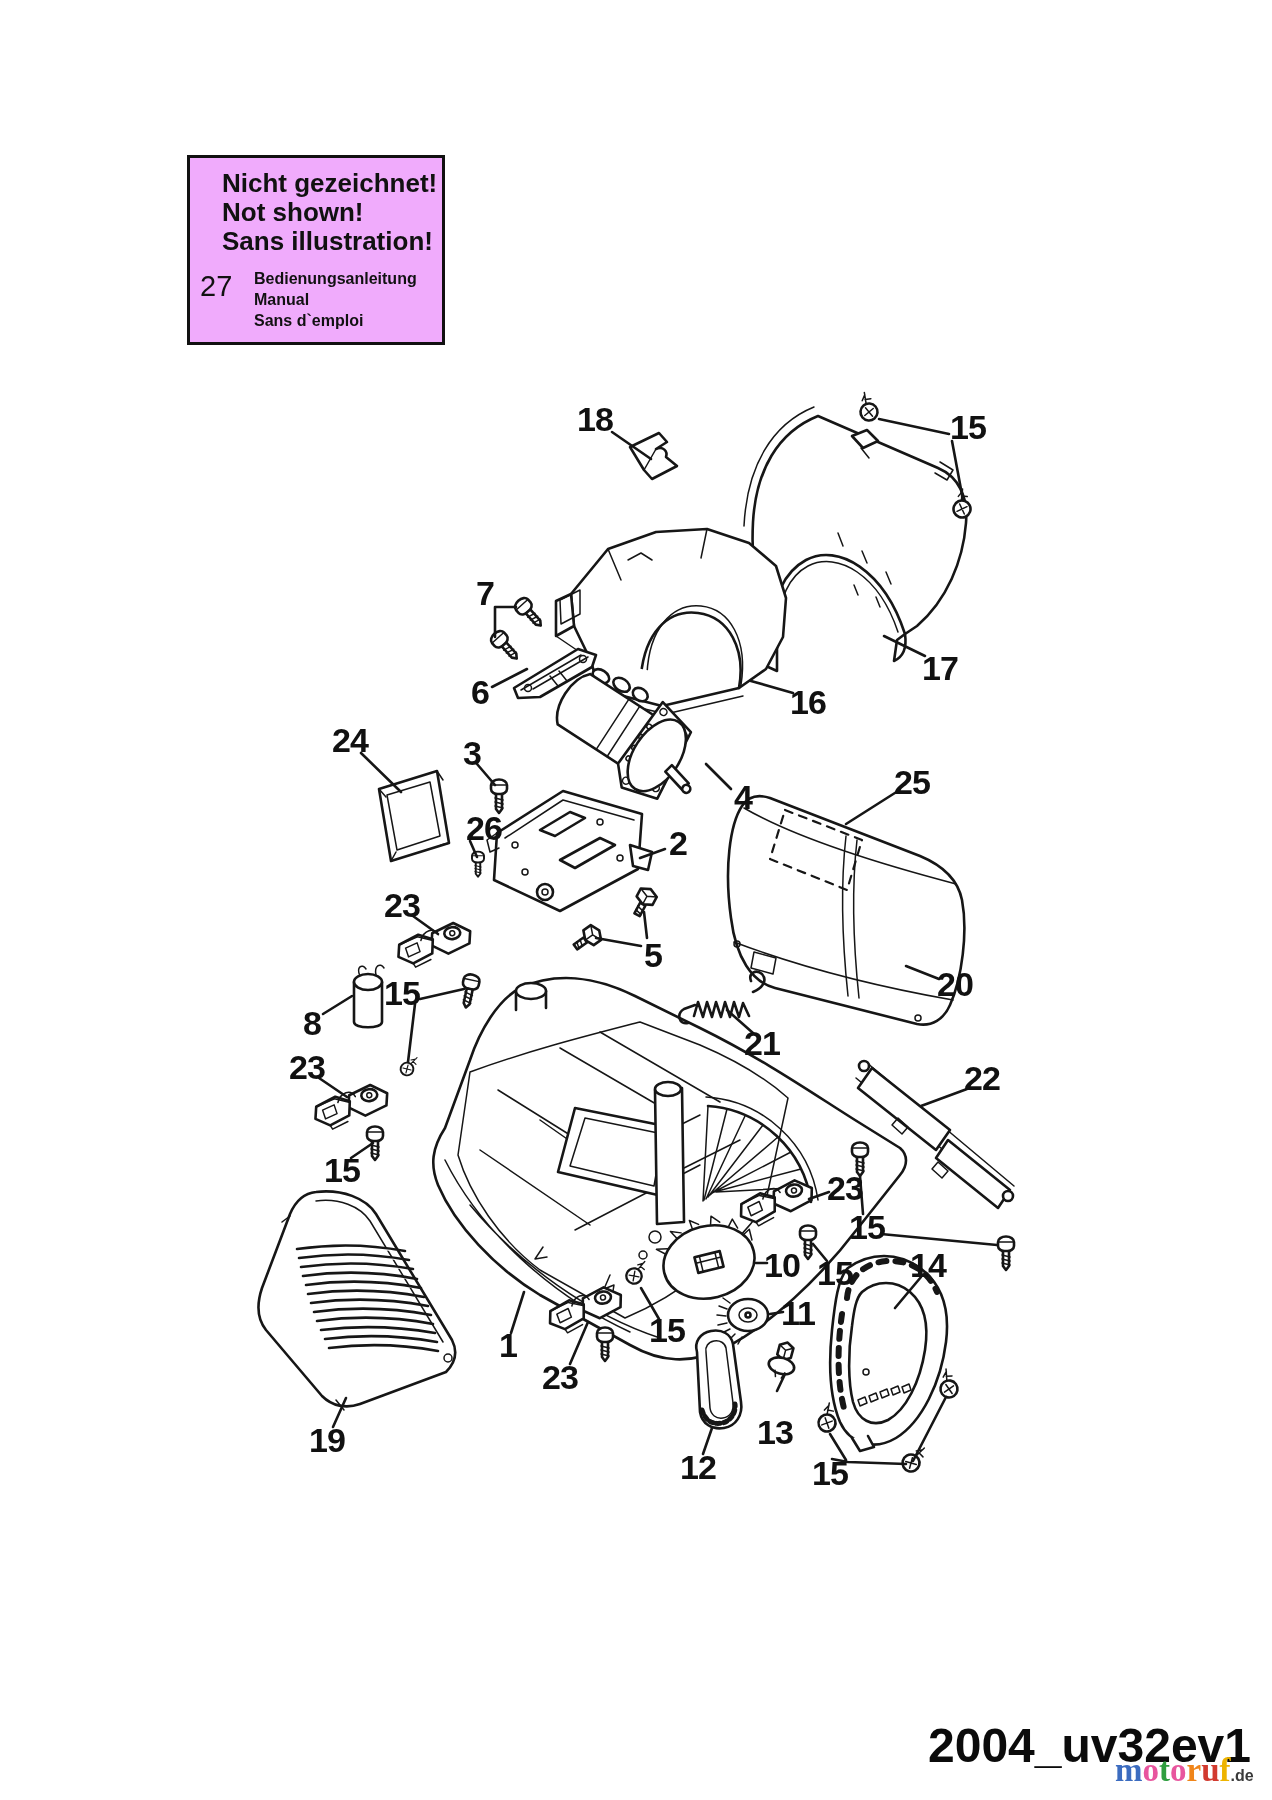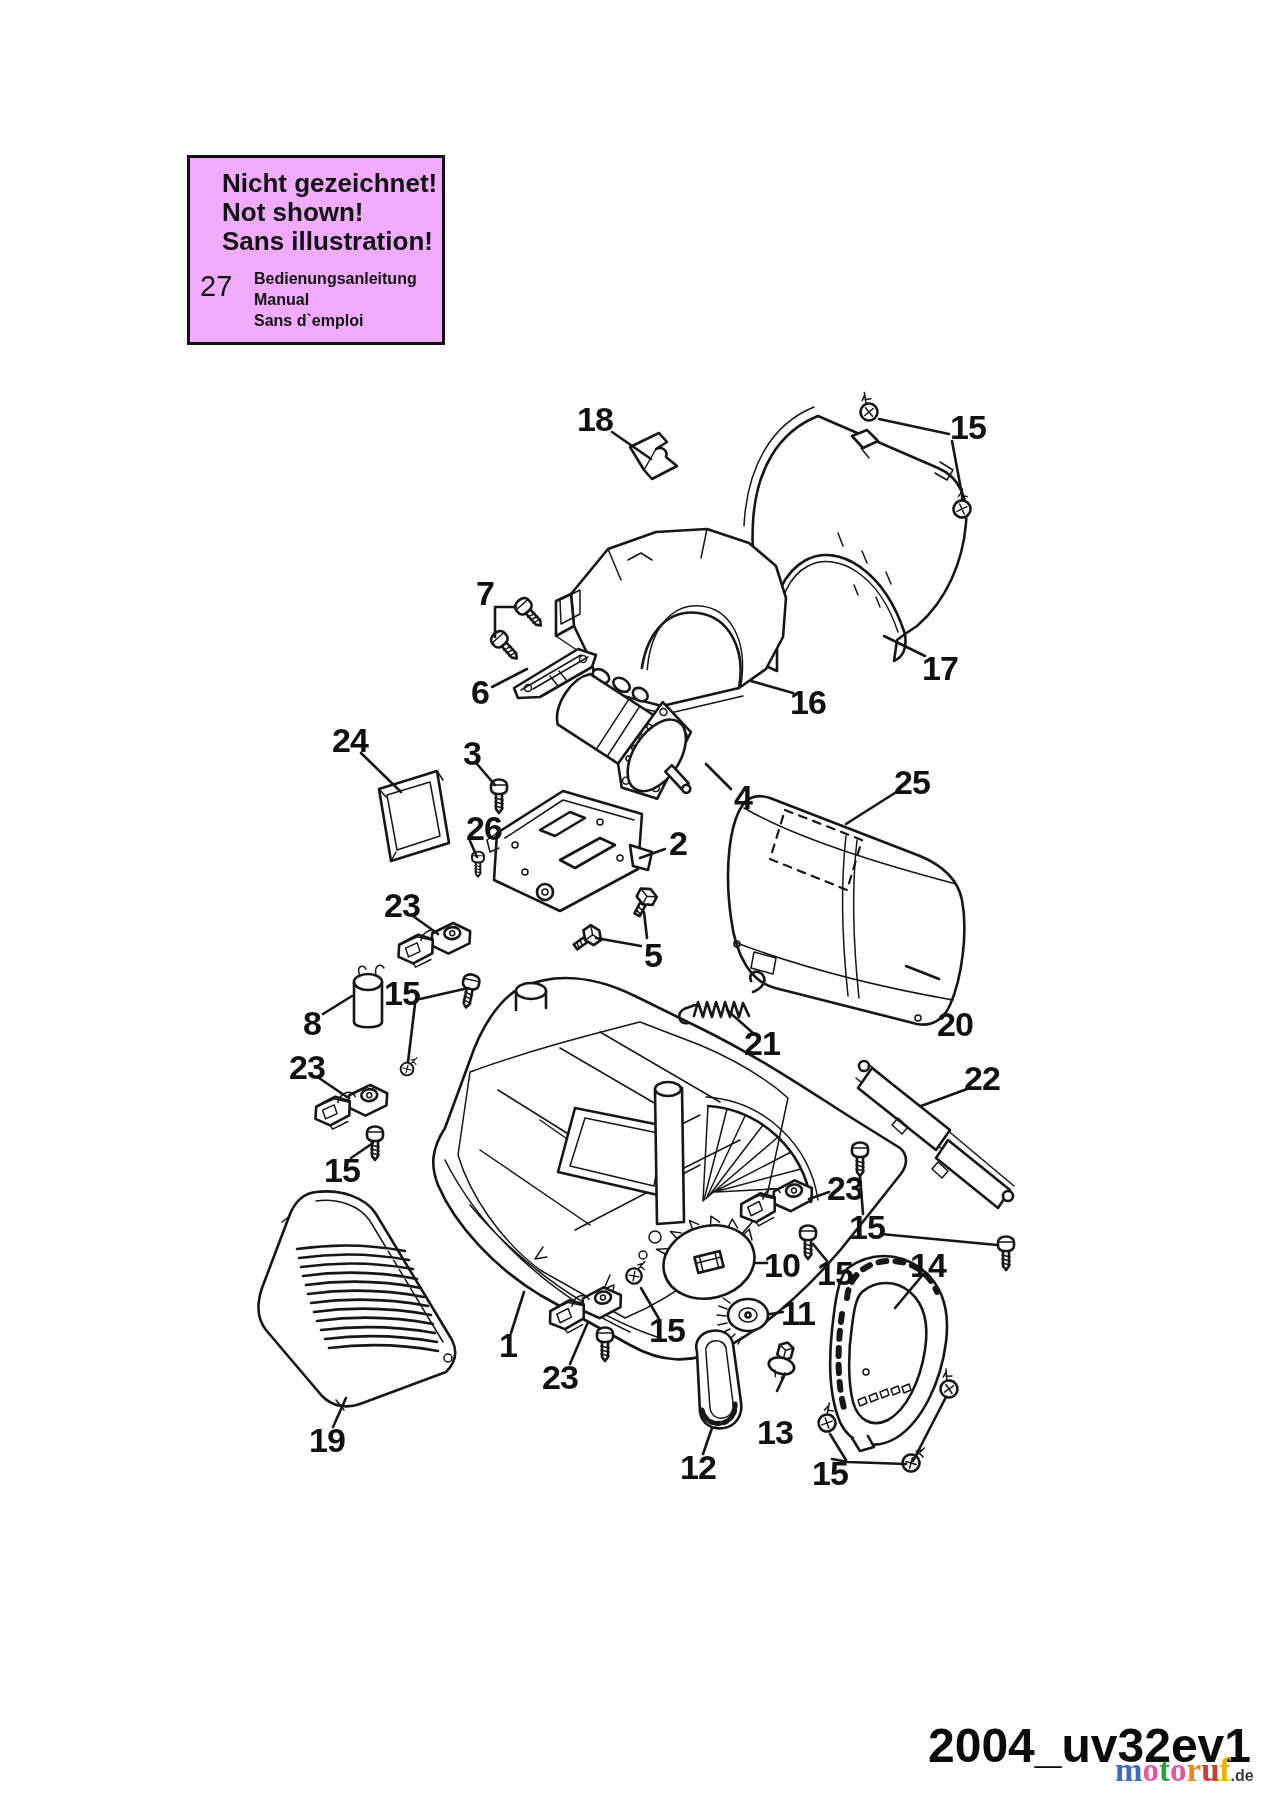--- a/index.html
+++ b/index.html
@@ -359,21 +359,21 @@
       <div class="part-label" style="left: 350px; top: 740px; text-align: right;">24</div>
       <div class="part-label" style="left: 472px; top: 753px;">3</div>
       <div class="part-label" style="left: 743px; top: 797px;">4</div>
       <div class="part-label" style="left: 912px; top: 782px;">25</div>
       <div class="part-label" style="left: 484px; top: 828px;">26</div>
       <div class="part-label" style="left: 678px; top: 843px;">2</div>
       <div class="part-label" style="left: 402px; top: 905px;">23</div>
       <div class="part-label" style="left: 653px; top: 955px;">5</div>
       <div class="part-label" style="left: 312px; top: 1023px;">8</div>
       <div class="part-label" style="left: 402px; top: 993px;">15</div>
-      <div class="part-label" style="left: 955px; top: 1024px;">20</div>
+      <div class="part-label" style="left: 955px; top: 984px;">20</div>
       <div class="part-label" style="left: 762px; top: 1043px;">21</div>
       <div class="part-label" style="left: 307px; top: 1067px;">23</div>
       <div class="part-label" style="left: 982px; top: 1078px;">22</div>
       <div class="part-label" style="left: 342px; top: 1170px;">15</div>
       <div class="part-label" style="left: 845px; top: 1188px;">23</div>
       <div class="part-label" style="left: 867px; top: 1227px;">15</div>
       <div class="part-label" style="left: 782px; top: 1265px;">10</div>
       <div class="part-label" style="left: 835px; top: 1273px;">15</div>
       <div class="part-label" style="left: 928px; top: 1265px;">14</div>
       <div class="part-label" style="left: 798px; top: 1313px;">11</div>

